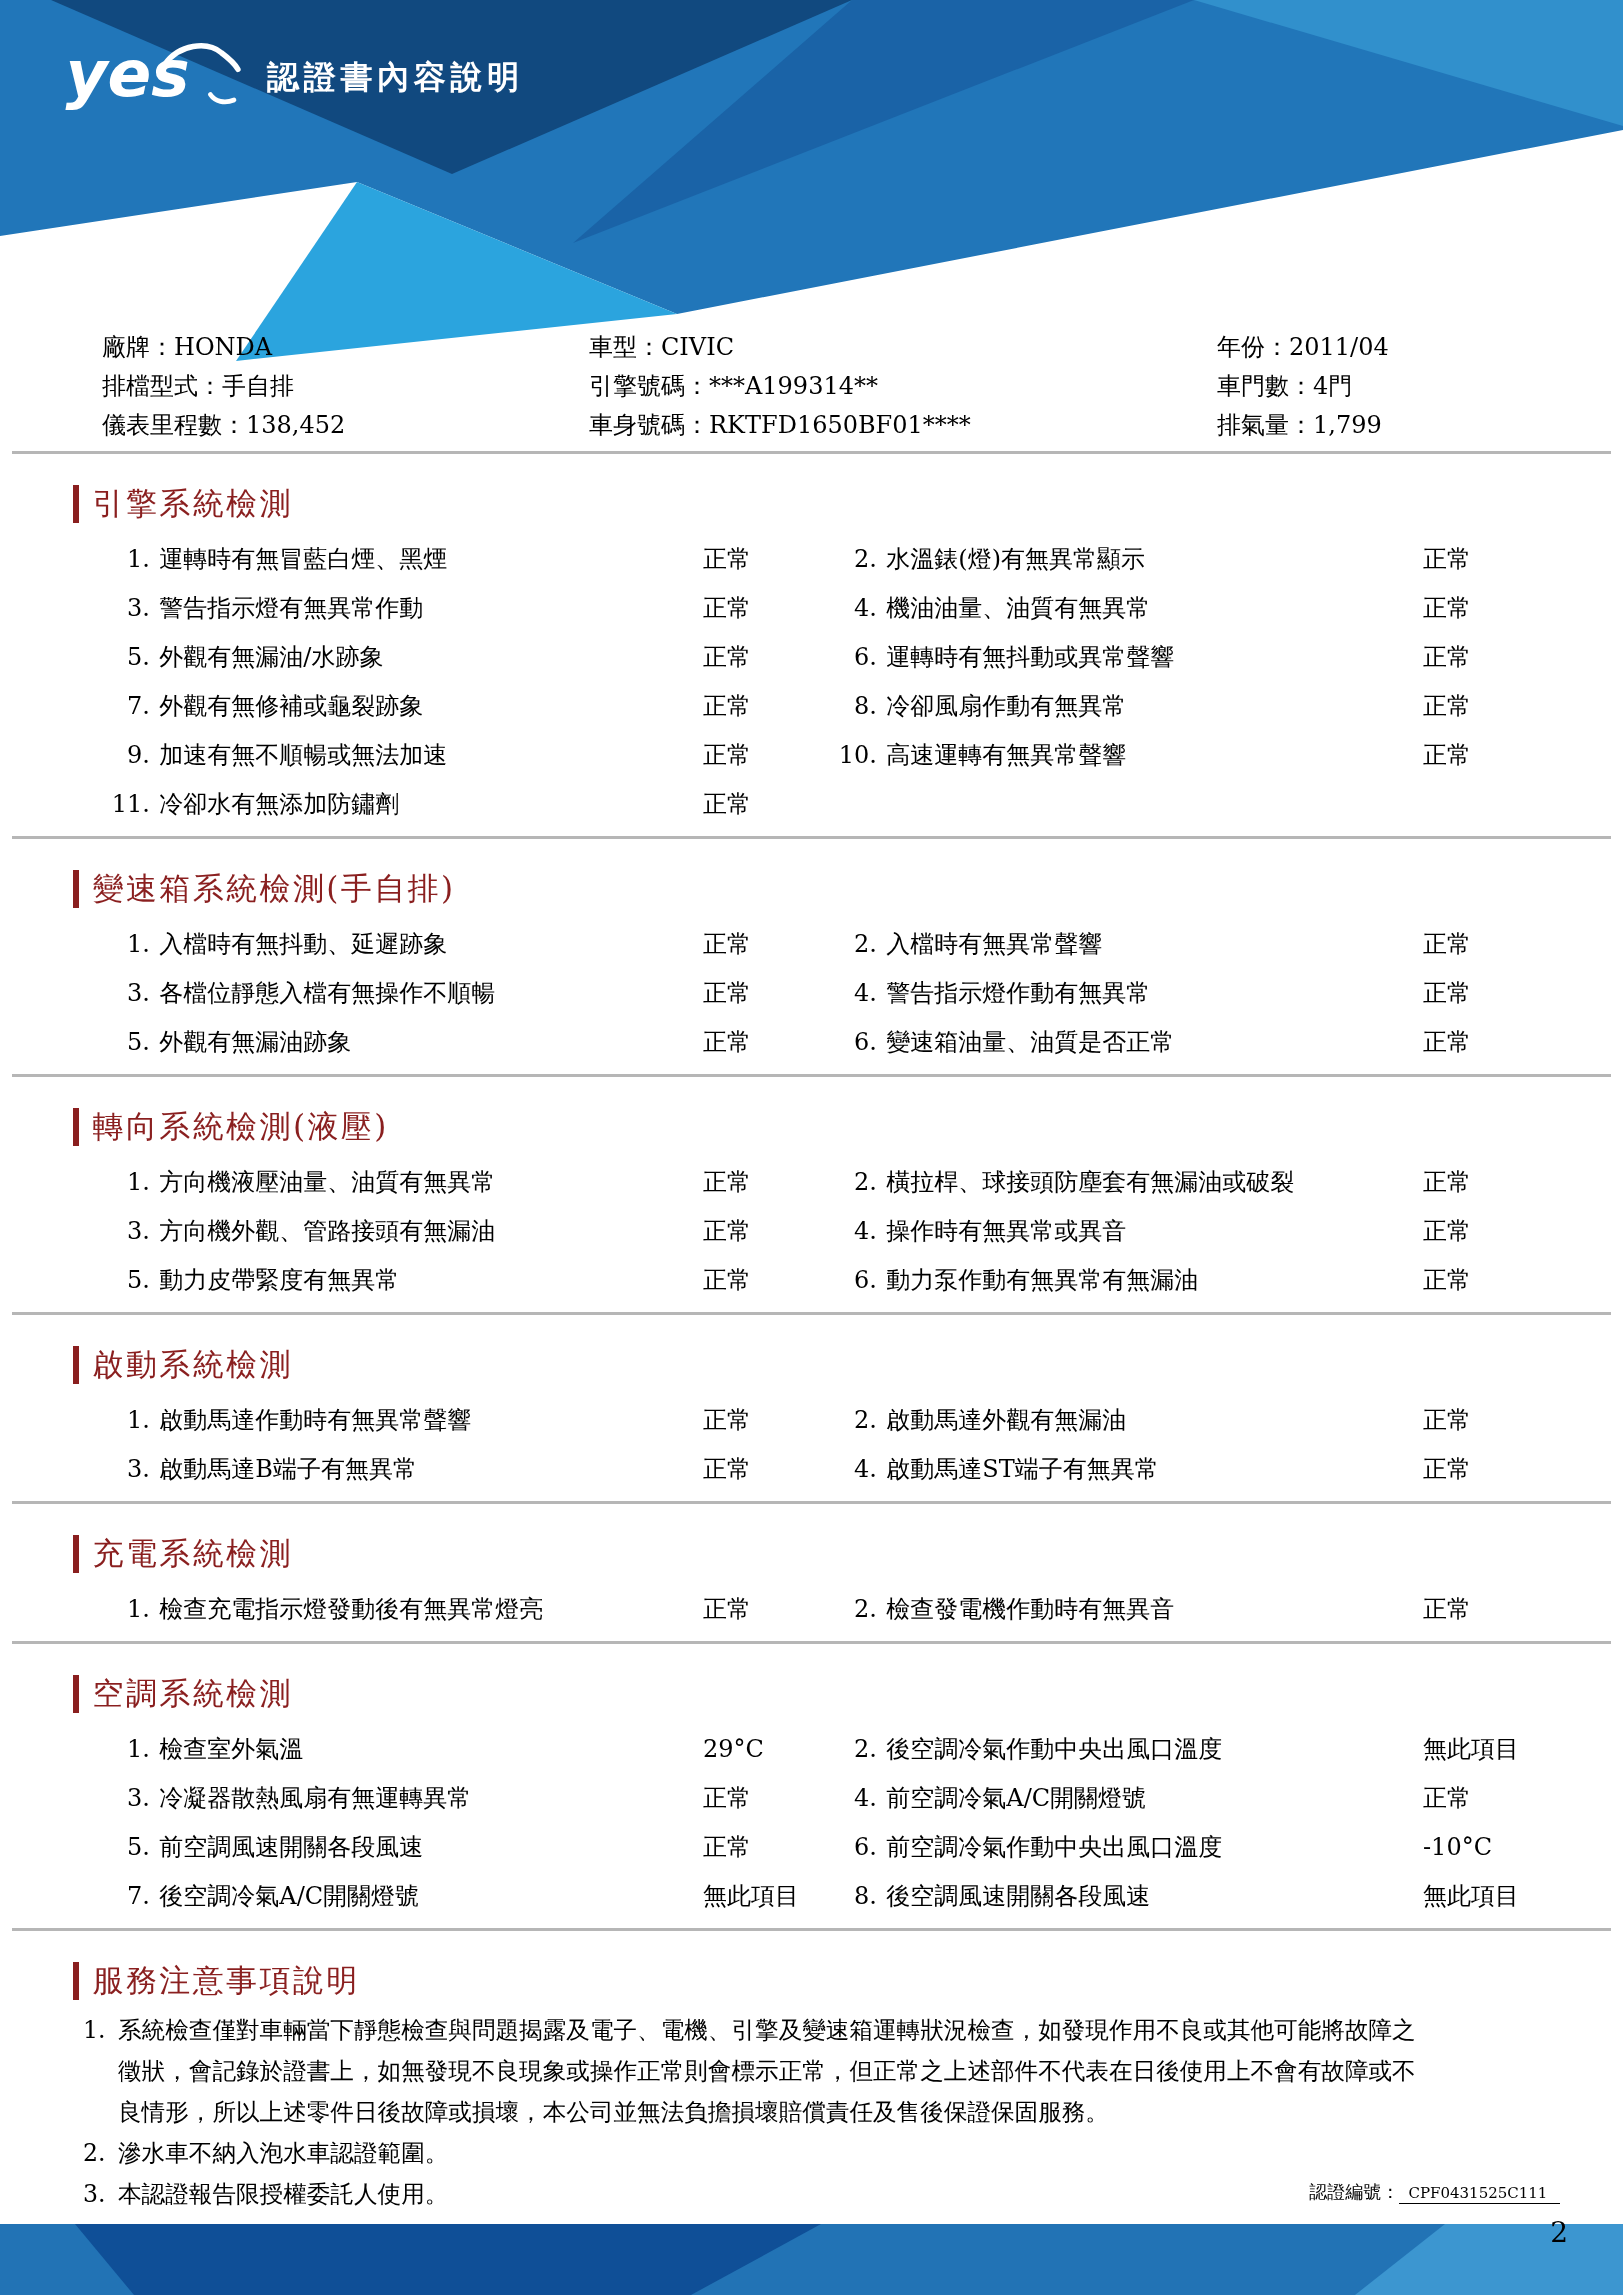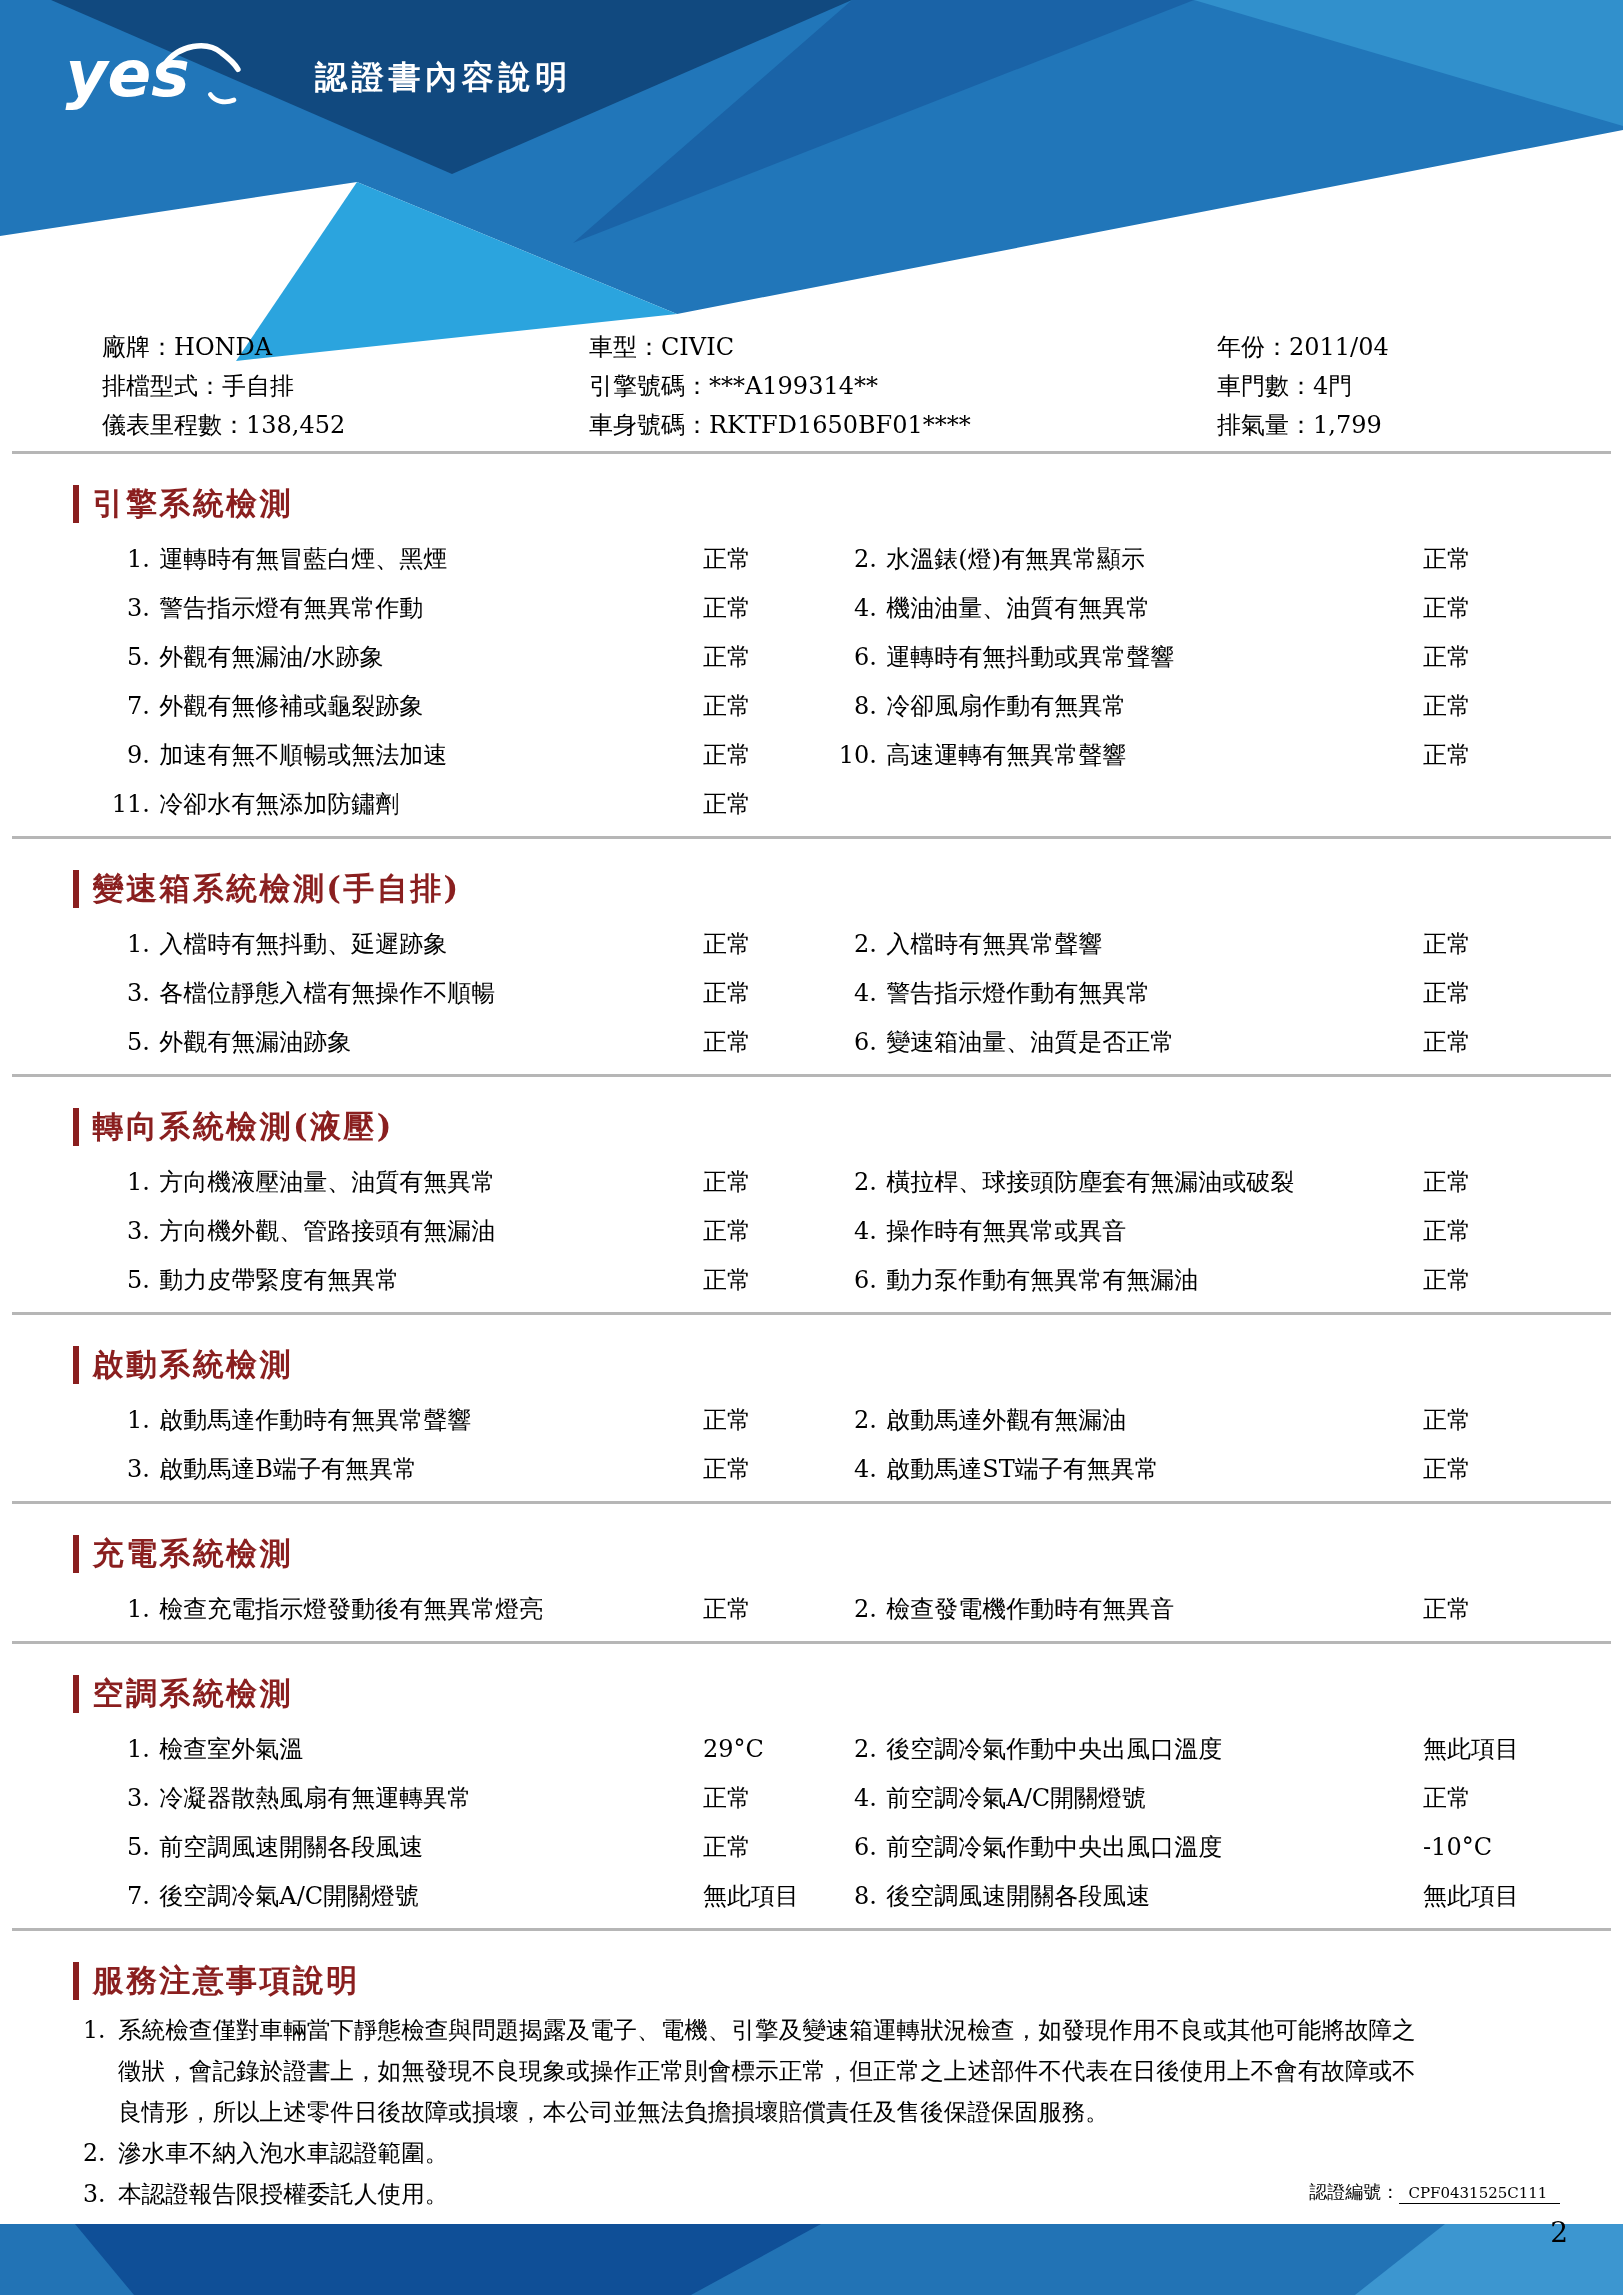--- a/index.html
+++ b/index.html
@@ -9,38 +9,38 @@
     overflow:hidden;
   }
   
   .header{position:absolute;top:0;left:0;width:1623px;height:369px;pointer-events:none;}
   .hshape{position:absolute;top:0;left:0;width:100%;height:100%;}
   .h-base{background:#2176b9;clip-path:polygon(0 0,1623px 0,1623px 130px,677px 314px,357px 182px,0 236px);}
   .h-dark{background:#11497f;clip-path:polygon(51px 0,852px 0,452px 174px);}
   .h-mid{background:#1a63a7;clip-path:polygon(852px 0,1194px 0,573px 243px);}
   .h-light{background:#3190cc;clip-path:polygon(1194px 0,1623px 0,1623px 126px);}
   .h-sky{background:#2ba4de;clip-path:polygon(357px 182px,677px 314px,236px 361px);}
-  .brand{position:absolute;top:33px;left:64px;display:flex;align-items:center;gap:48px;}
+  .brand{position:absolute;top:33px;left:64px;display:flex;align-items:center;}
   .brand svg{display:block;}
   .page-title{
     font-family:"DejaVu Sans","Liberation Sans",sans-serif;
     color:#fff;font-weight:700;font-size:32px;letter-spacing:4.7px;
     margin-left:22px;margin-top:7.9px;white-space:nowrap;
   }
   
   .content{position:absolute;top:328px;left:0;width:1623px;z-index:2;}
   .info-grid{
     margin-left:102px;margin-right:71px;
     display:grid;grid-template-columns:487px 628px 1fr;
     font-size:24px;line-height:39px;
   }
   .divider{height:3.1px;background:#b6b6b6;margin:6.3px 11.8px 0 11.8px;}
   .sec-head{display:flex;align-items:center;margin:30px 0 0 73px;height:39px;}
   .sec-bar{width:5.5px;height:38px;background:#8a1f1f;margin-right:14px;flex:none;}
-  .sec-title{color:#8a1f1f;font-weight:700;font-size:31px;letter-spacing:2.4px;white-space:nowrap;}
+  .sec-title{color:#8a1f1f;font-weight:400;font-size:31px;letter-spacing:2.4px;white-space:nowrap;}
   .rows{margin-top:11px;width:1553px;}
   .irow{
     display:grid;grid-template-columns:153px 550px 122px 55px 543px 130px;
     height:49px;align-items:center;font-size:24px;
   }
   .cell-num{text-align:right;padding-right:3.1px;white-space:nowrap;}
   .cell-label{padding-left:6.3px;white-space:nowrap;overflow:hidden;}
   .cell-status{text-align:left;white-space:nowrap;}
   .rows + .divider{margin-top:7.9px;}
   

